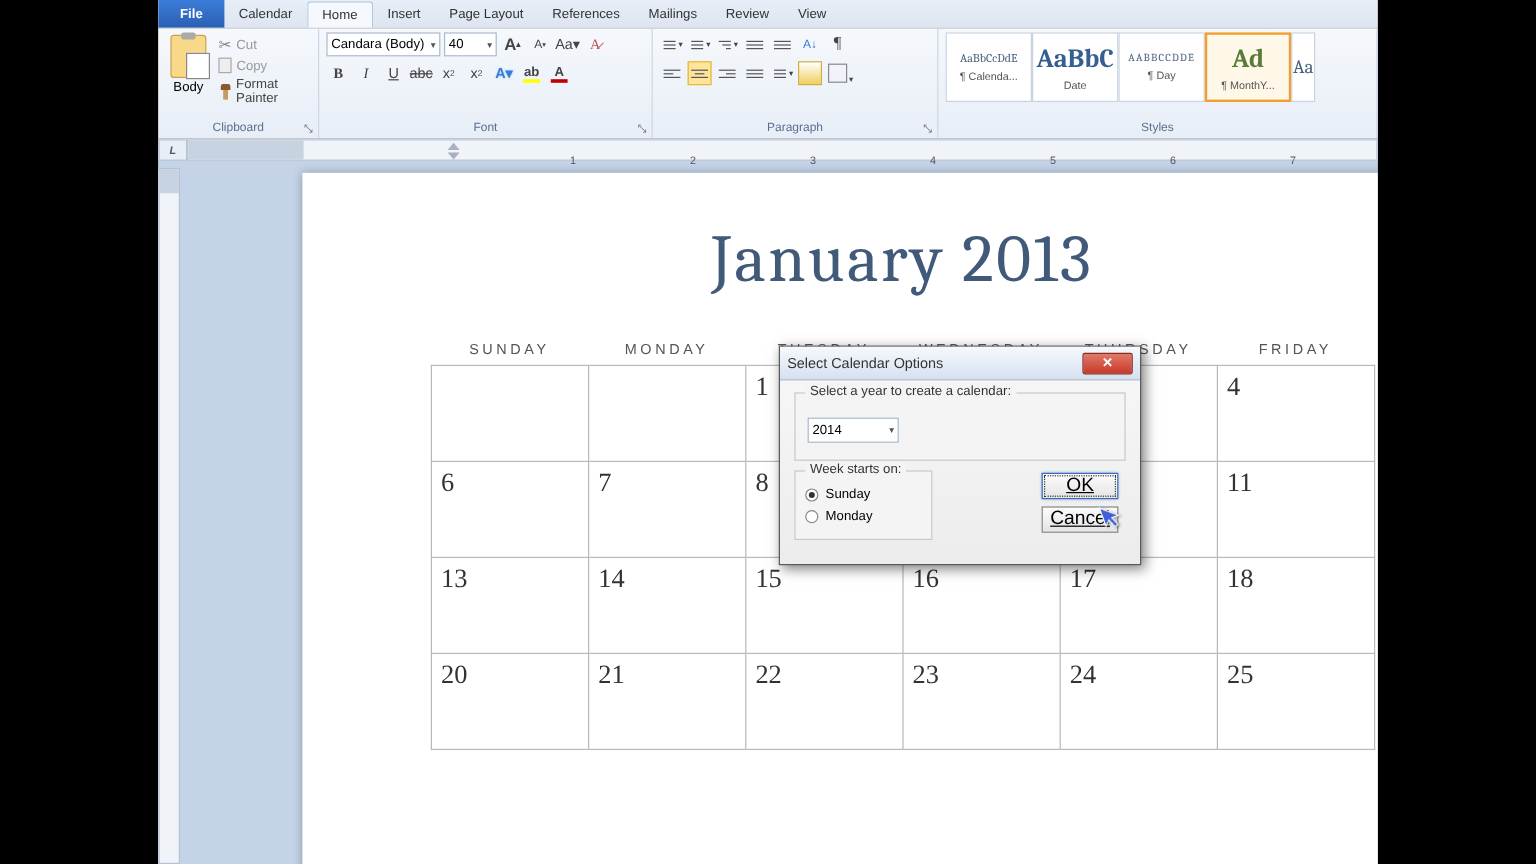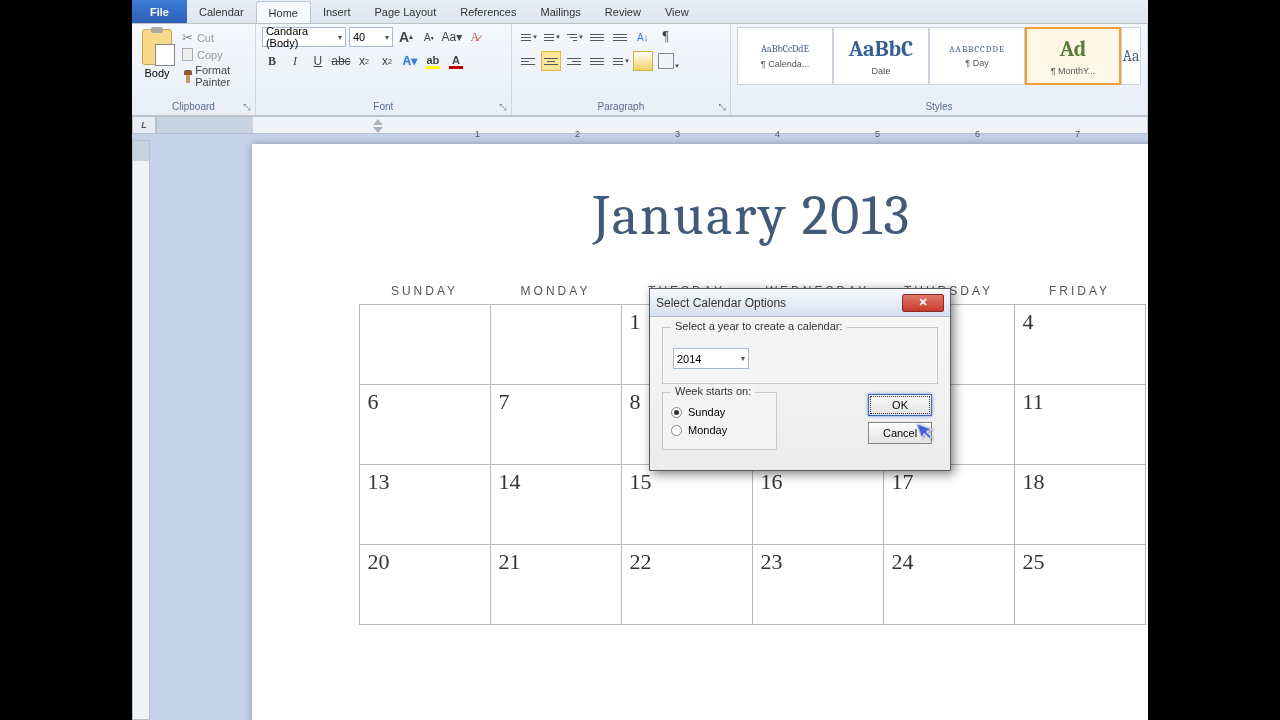--- a/index.html
+++ b/index.html
@@ -29,21 +29,21 @@
 .scissors { color: #888; font-size: 13px; }
 .copy-icon { background: #eee; border: 1px solid #aaa; width: 11px; height: 13px; position: relative; display:inline-block;}
 .brush-icon { width: 13px; height: 13px; display: inline-block; position: relative; }
 .brush-icon::before { content:''; position:absolute; width:4px; height:8px; background:#c79a5e; top:5px; left:4px; }
 .brush-icon::after { content:''; position:absolute; width:8px; height:5px; background:#8a5a2e; top:0; left:2px; border-radius: 2px 2px 0 0;}
 
 
 .font-row { display: flex; gap: 3px; align-items: center; }
 .font-col { display: flex; flex-direction: column; gap: 4px; }
 .combo { height: 20px; border: 1px solid #a8b8cc; background: #fff; display: flex; align-items: center; padding: 0 3px; font-size: 11px; }
-.combo.font-name { width: 84px; }
+.combo.font-name { width: 95px; }
 .combo.font-size { width: 44px; }
 .combo .arrow { margin-left: auto; font-size: 8px; color: #555; }
 .btn-sm { width: 20px; height: 20px; display: flex; align-items: center; justify-content: center; font-size: 12px; color: #444; cursor: pointer; border: 1px solid transparent; }
 .btn-sm.big { font-size: 14px; font-weight: bold; }
 .btn-sm.small { font-size: 10px; }
 .btn-sm.bold { font-weight: bold; font-family: Georgia; }
 .btn-sm.italic { font-style: italic; font-family: Georgia; }
 .btn-sm.underline { text-decoration: underline; }
 .btn-sm.strike { text-decoration: line-through; }
 .color-bar { width: 14px; border-bottom: 3px solid; font-size: 11px; font-weight: bold; text-align: center; }
@@ -51,21 +51,21 @@
 .fontcolor-icon { border-bottom-color: #c00000; }
 
 
 .para-icon { width: 18px; height: 16px; display: flex; flex-direction: column; gap: 2px; justify-content: center; padding: 0 2px; }
 .para-icon span { height: 1px; background: #555; display: block; }
 .btn-sm.center-active { background: #fde59a; border: 1px solid #e8b53e; }
 .paragraph-mark { font-size: 14px; font-family: Georgia; }
 
 
 .styles-group-content { display: flex; gap: 0; }
-.style-box { width: 96px; height: 58px; border: 1px solid #c8d2e0; background: #fff; display: flex; flex-direction: column; align-items: center; justify-content: center; font-size: 10px; cursor: pointer; }
+.style-box { width: 72px; height: 58px; border: 1px solid #c8d2e0; background: #fff; display: flex; flex-direction: column; align-items: center; justify-content: center; font-size: 10px; cursor: pointer; }
 .style-box.selected { border: 2px solid #f0a030; background: #fff8e8; }
 .style-preview { font-family: Cambria, Georgia; color: #4a617d; }
 .style-box .style-label { font-size: 9px; color: #555; margin-top: 4px; }
 .style-box.heading .style-preview { font-size: 22px; font-weight: bold; color: #365f91; }
 .style-box.selected .style-preview { font-size: 22px; font-weight: bold; color: #5a7c3a; }
 
 .launcher { position: absolute; right: 2px; bottom: 2px; width: 12px; height: 12px; font-size: 9px; color: #666; cursor: pointer; display:flex; align-items:center; justify-content:center; }
 
 
 .workspace { position: absolute; top: 116px; left: 0; right: 0; bottom: 0; background: #c5d3e8; overflow: hidden; }
@@ -93,21 +93,21 @@
 .dlg-body { padding: 10px 12px 12px 12px; }
 .fieldset { border: 1px solid #c8c8c8; padding: 12px 10px 14px 10px; margin-bottom: 8px; position: relative; background: #f4f4f4; }
 .fieldset .legend { position: absolute; top: -8px; left: 8px; background: #f4f4f4; padding: 0 4px; font-size: 11px; color: #333; }
 .year-select { display: flex; margin-top: 8px; }
 .year-select .combo { width: 76px; height: 21px; }
 .fieldset.week { width: 115px; display: inline-block; vertical-align: top; padding: 10px 8px; }
 .radio-row { display: flex; align-items: center; gap: 6px; padding: 3px 0; }
 .radio { width: 11px; height: 11px; border: 1px solid #888; border-radius: 50%; display: inline-flex; align-items: center; justify-content: center; background:#fff; }
 .radio.checked::after { content: ''; width: 5px; height: 5px; background: #333; border-radius: 50%; }
 .dlg-buttons { display: inline-flex; flex-direction: column; gap: 6px; vertical-align: top; margin-left: 88px; margin-top: 2px; }
-.dlg-btn { width: 64px; height: 22px; border: 1px solid #888; background: linear-gradient(#fcfcfc, #e4e4e4); font-size: 11px; cursor: pointer; display:flex; align-items:center; justify-content:center;}
+.dlg-btn { width: 64px; height: 22px; border: 1px solid #888; background: linear-gradient(#fcfcfc, #e4e4e4); font-size: 16px; cursor: pointer; display:flex; align-items:center; justify-content:center;text-decoration:underline;}
 .dlg-btn.focused { outline: 1px dotted #333; outline-offset: -3px; border: 1px solid #3a6ab8; box-shadow: 0 0 3px #5a8ad8; }
 
 .cursor { position:absolute; left:786px; top:418px; font-size:18px; pointer-events:none; z-index:100; transform: rotate(-20deg);}
 .cursor svg { filter: drop-shadow(1px 1px 1px rgba(0,0,0,0.4)); }
 </style>
 </head>
 <body>
 
 <div class="app">
 

